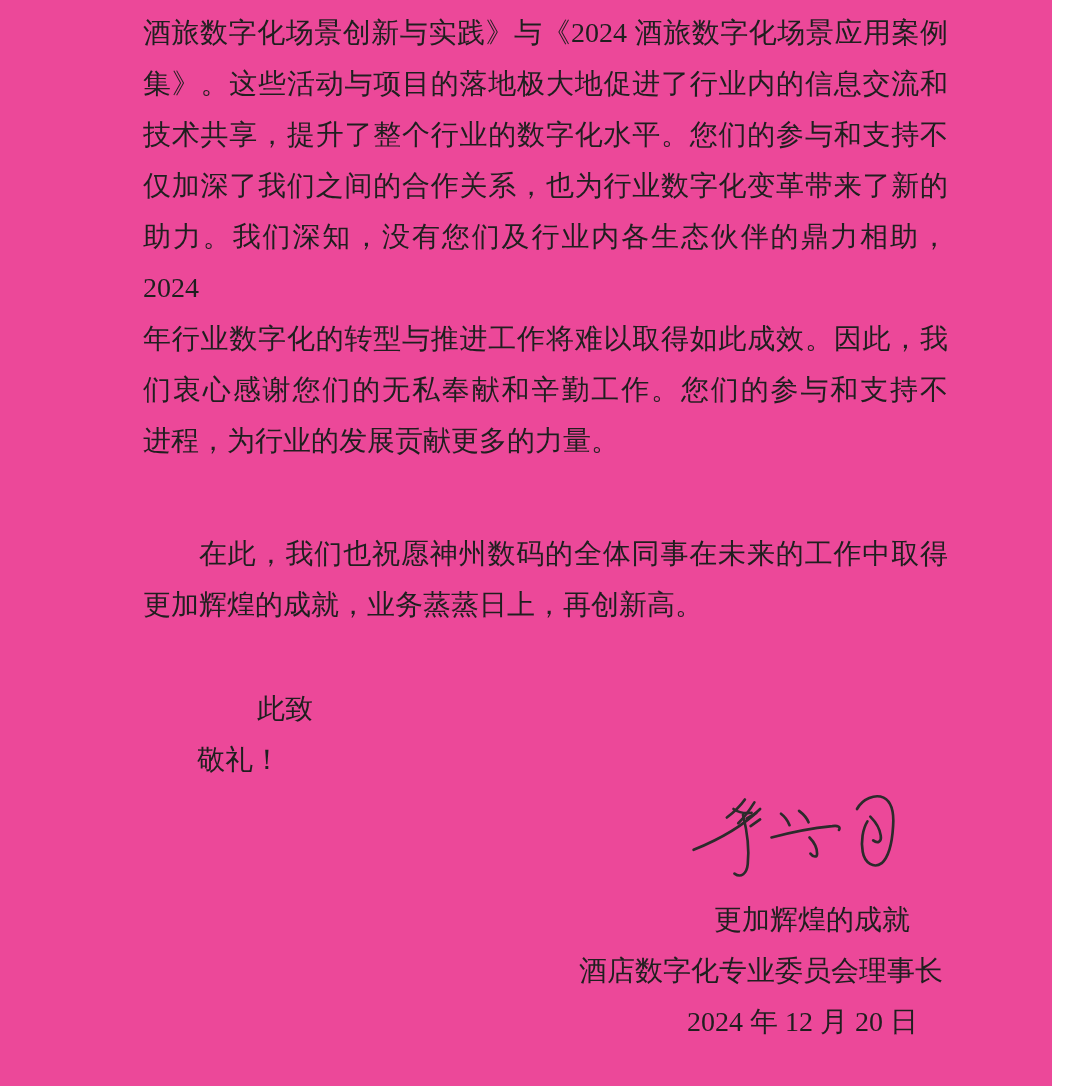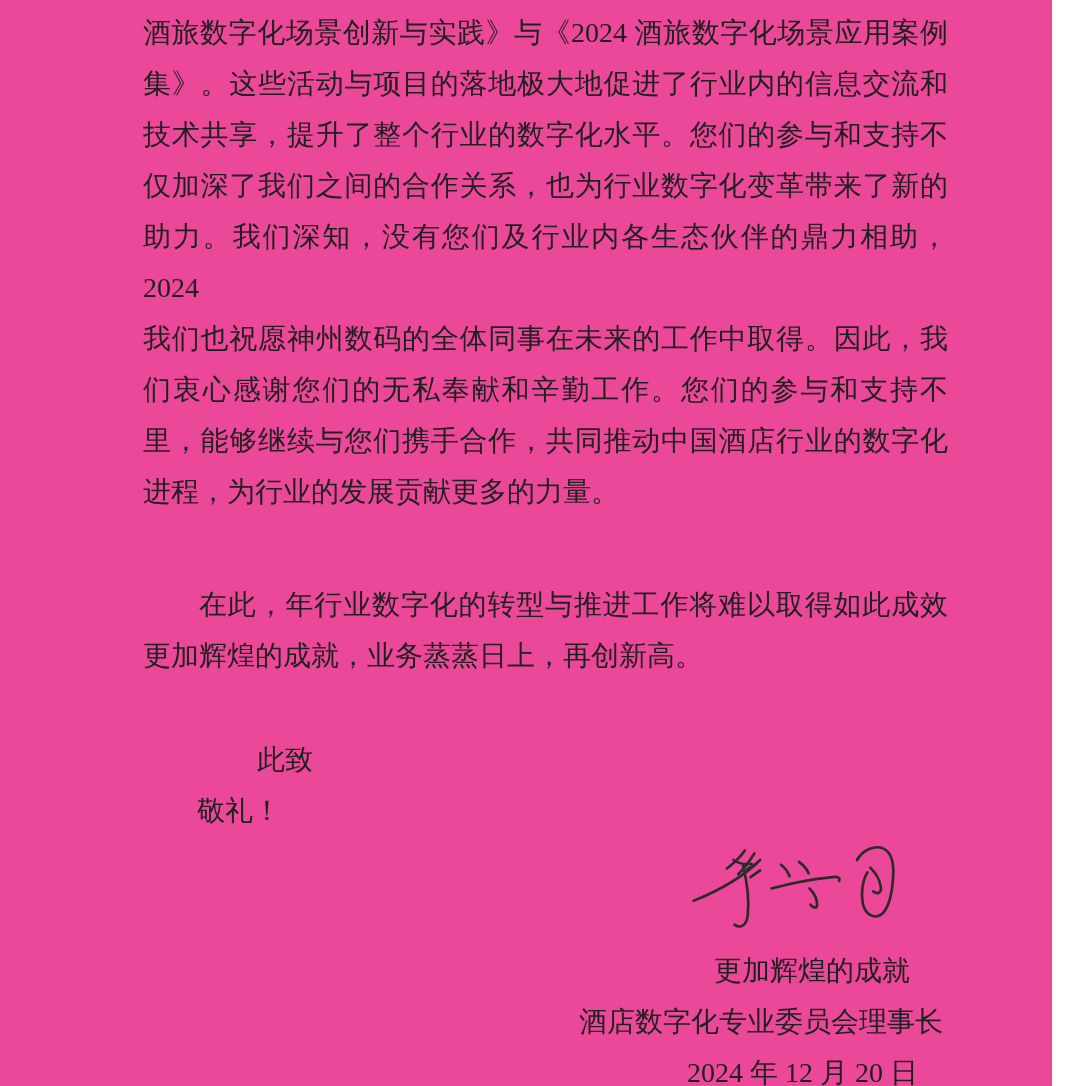--- a/index.html
+++ b/index.html
@@ -72,28 +72,27 @@
 
 <div class="page">
   <div class="content">
 
     <div>
       <div class="line fill">酒旅数字化场景创新与实践》与《2024 酒旅数字化场景应用案例</div>
       <div class="line fill">集》。这些活动与项目的落地极大地促进了行业内的信息交流和</div>
       <div class="line fill">技术共享，提升了整个行业的数字化水平。您们的参与和支持不</div>
       <div class="line fill">仅加深了我们之间的合作关系，也为行业数字化变革带来了新的</div>
       <div class="line fill">助力。我们深知，没有您们及行业内各生态伙伴的鼎力相助，2024</div>
-      <div class="line fill">我们也祝愿神州数码的全体同事在未来的工作中取得。因此，我</div>
+      <div class="line fill">年行业数字化的转型与推进工作将难以取得如此成效。因此，我</div>
       <div class="line fill">们衷心感谢您们的无私奉献和辛勤工作。您们的参与和支持不</div>
-      <div class="line fill">里，能够继续与您们携手合作，共同推动中国酒店行业的数字化</div>
       <div class="line">进程，为行业的发展贡献更多的力量。</div>
     </div>
 
     <div class="para-2">
-      <div class="line fill indent">在此，年行业数字化的转型与推进工作将难以取得如此成效</div>
+      <div class="line fill indent">在此，我们也祝愿神州数码的全体同事在未来的工作中取得</div>
       <div class="line">更加辉煌的成就，业务蒸蒸日上，再创新高。</div>
     </div>
 
     <div class="line cizhi">此致</div>
     <div class="line jingli">敬礼！</div>
 
     <div class="signature-wrap">
       <svg viewBox="0 0 240 100" fill="none" stroke="#2b2b2b" stroke-width="2.8" stroke-linecap="round" stroke-linejoin="round">
 
         <path d="M62,10 C57,17 51,23 43,29"></path>

